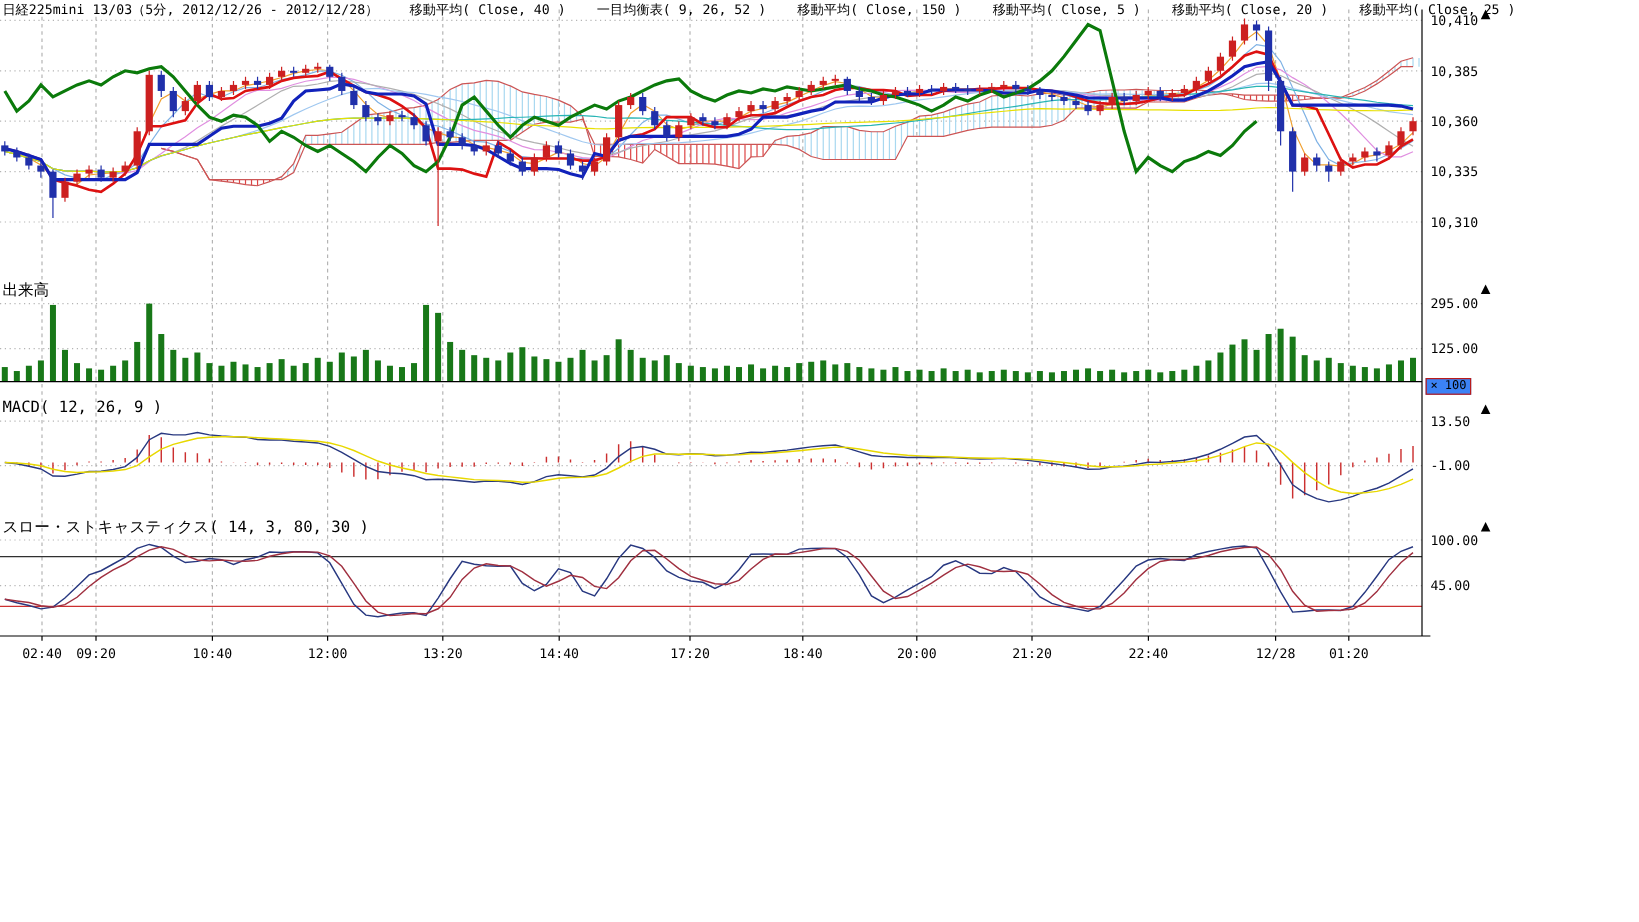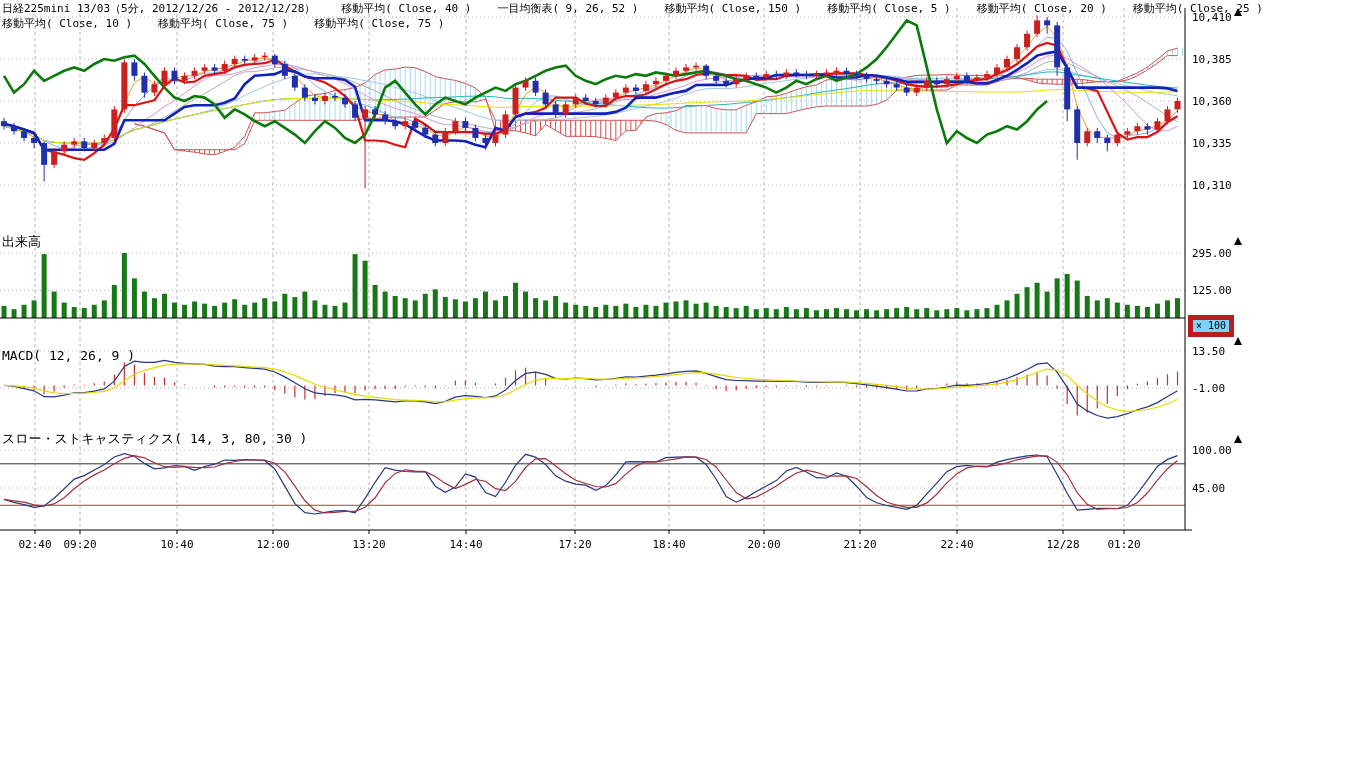--- a/index.html
+++ b/index.html
@@ -4,21 +4,21 @@
 <style>
   *{margin:0;padding:0;box-sizing:border-box}
   html,body{width:1366px;height:768px;background:#fff;overflow:hidden;
     font-family:"DejaVu Sans Mono","DejaVu Sans","Liberation Sans",monospace;color:#000}
   .screen{position:relative;width:1366px;height:768px;background:#fff}
   #chart-svg{position:absolute;left:0;top:0}
   .legend{position:absolute;left:2px;top:1px;font-size:11px;line-height:15px;white-space:nowrap;z-index:5}
   .legend-item{margin-right:26px}
   .panel-label{position:absolute;left:2px;font-size:13px;z-index:5}
   .vol-mult{position:absolute;left:1188px;top:315px;font-size:10px;line-height:12px;
-    border:5px solid #b91c1c;padding:0 3px;background:#7dd3fc;z-index:5}
+    border:1px solid #b91c1c;padding:0 3px;background:#3b82f6;z-index:5}
   .pane-arrow{position:absolute;left:1234px;width:0;height:0;border-left:4px solid transparent;
     border-right:4px solid transparent;border-bottom:8px solid #000;z-index:5}
   svg text{font-family:"DejaVu Sans Mono","DejaVu Sans",monospace;font-size:11px;fill:#000}
 </style>
 </head>
 <body>
 
 <div class="screen">
 
   <svg id="chart-svg" width="1366" height="560">
@@ -813,25 +813,24 @@
         <text x="957" y="548" text-anchor="middle">22:40</text>
         <line x1="1063" y1="530" x2="1063" y2="534" stroke="#000000"></line>
         <text x="1063" y="548" text-anchor="middle">12/28</text>
         <line x1="1124" y1="530" x2="1124" y2="534" stroke="#000000"></line>
         <text x="1124" y="548" text-anchor="middle">01:20</text>
       </g>
     </svg>
 
   <div class="legend">
     <div class="legend-row" id="legend-row1"><span class="legend-item">日経225mini 13/03（5分, 2012/12/26 - 2012/12/28）</span><span class="legend-item">移動平均( Close, 40 )</span><span class="legend-item">一目均衡表( 9, 26, 52 )</span><span class="legend-item">移動平均( Close, 150 )</span><span class="legend-item">移動平均( Close, 5 )</span><span class="legend-item">移動平均( Close, 20 )</span><span class="legend-item">移動平均( Close, 25 )</span></div>
-    <div class="legend-row" id="legend-row2"><span class="legend-item">移動平均( Close, 10 )</span><span class="legend-item">移動平均( Close, 75 )</span><span class="legend-item">移動平均( Close, 75 )</span></div>
   </div>
 
   <div class="panel-label" style="top:233px">出来高</div>
-  <div class="panel-label" style="top:348px">MACD( 12, 26, 9 )</div>
+  <div class="panel-label" style="top:332px">MACD( 12, 26, 9 )</div>
   <div class="panel-label" style="top:430px">スロー・ストキャスティクス( 14, 3, 80, 30 )</div>
 
   <div class="vol-mult">× 100</div>
 
   <div class="pane-arrow" style="top:8px"></div>
   <div class="pane-arrow" style="top:237px"></div>
   <div class="pane-arrow" style="top:337px"></div>
   <div class="pane-arrow" style="top:435px"></div>
 
 </div>

